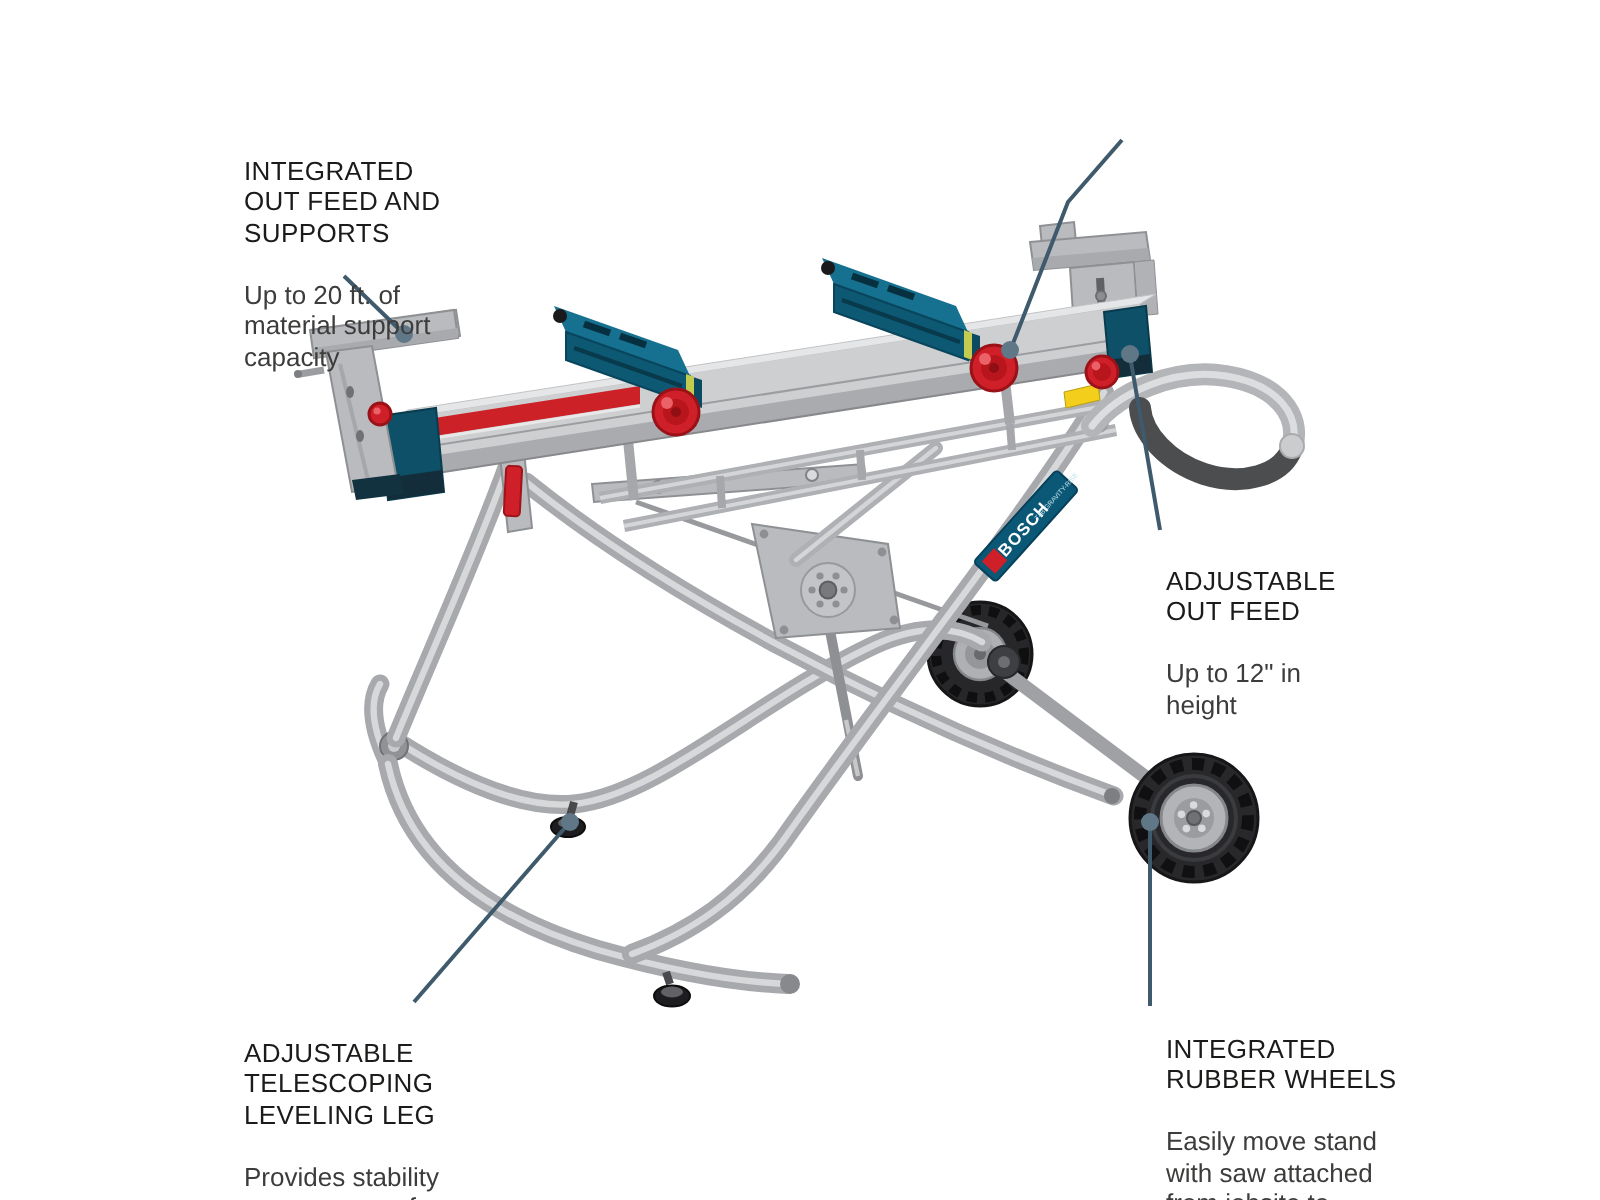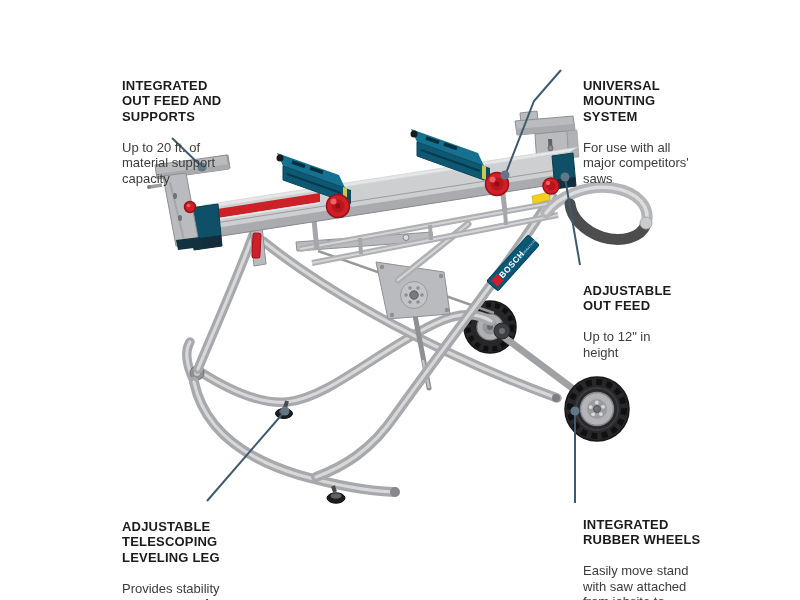--- a/index.html
+++ b/index.html
@@ -1,20 +1,20 @@
 <!DOCTYPE html>
 <html><head>
 <meta charset="utf-8">
 <style>
   html,body{margin:0;padding:0;background:#fff;}
   .stage{position:relative;width:800px;height:600px;background:#ffffff;overflow:hidden;
          font-family:"Liberation Sans",sans-serif;}
   .stage svg{position:absolute;left:0;top:0;}
   .callout{position:absolute;font-size:13px;line-height:15.5px;white-space:pre-line;}
-  .callout .t{font-weight:bold;color:#1b1b1a;letter-spacing:.2px;}
+  .callout .t{font-weight:normal;color:#1b1b1a;letter-spacing:.2px;}
   .callout .b{color:#3c3c3b;}
   
   .tube-base{fill:none;stroke:#a7a9ad;stroke-width:9.5;stroke-linecap:round;}
   .tube-hi{fill:none;stroke:#d7d8da;stroke-width:3.2;stroke-linecap:round;}
   .leader{fill:none;stroke:#3f5a6c;stroke-width:2;}
   .ldot{fill:#5f7787;}
   .plate{fill:#b9bbbe;stroke:#8e9093;stroke-width:1;}
   .knob-o{fill:#cf1f28;stroke:#9a1217;stroke-width:1.5;}
   .knob-i{fill:#b8151c;}
   .knob-hl{fill:#ea6167;}
@@ -236,28 +236,20 @@
 
   <div class="callout" style="left:122px;top:62px;width:115px;">
     <div class="t">INTEGRATED
 OUT FEED AND
 SUPPORTS</div>
     <div class="b">Up to 20 ft. of
 material support
 capacity</div>
   </div>
 
-  <div class="callout" style="left:583px;top:62px;width:130px;">
-    <div class="t">UNIVERSAL
-MOUNTING
-SYSTEM</div>
-    <div class="b">For use with all
-major competitors'
-saws</div>
-  </div>
 
   <div class="callout" style="left:583px;top:267px;width:120px;">
     <div class="t">ADJUSTABLE
 OUT FEED</div>
     <div class="b">Up to 12" in
 height</div>
   </div>
 
   <div class="callout" style="left:122px;top:503px;width:130px;">
     <div class="t">ADJUSTABLE

